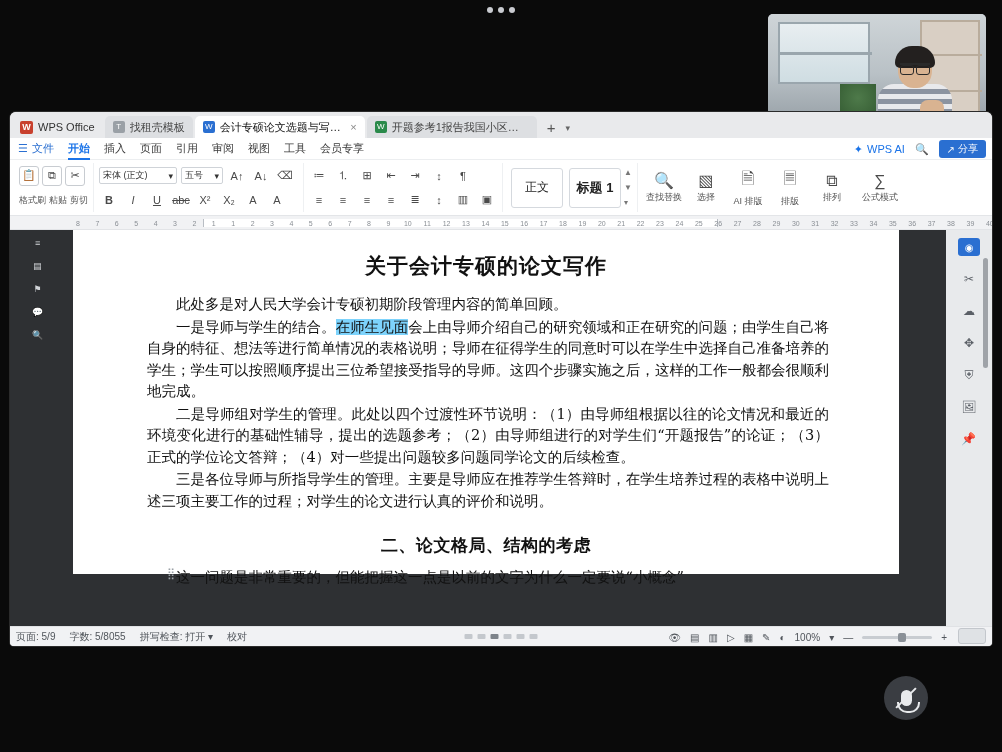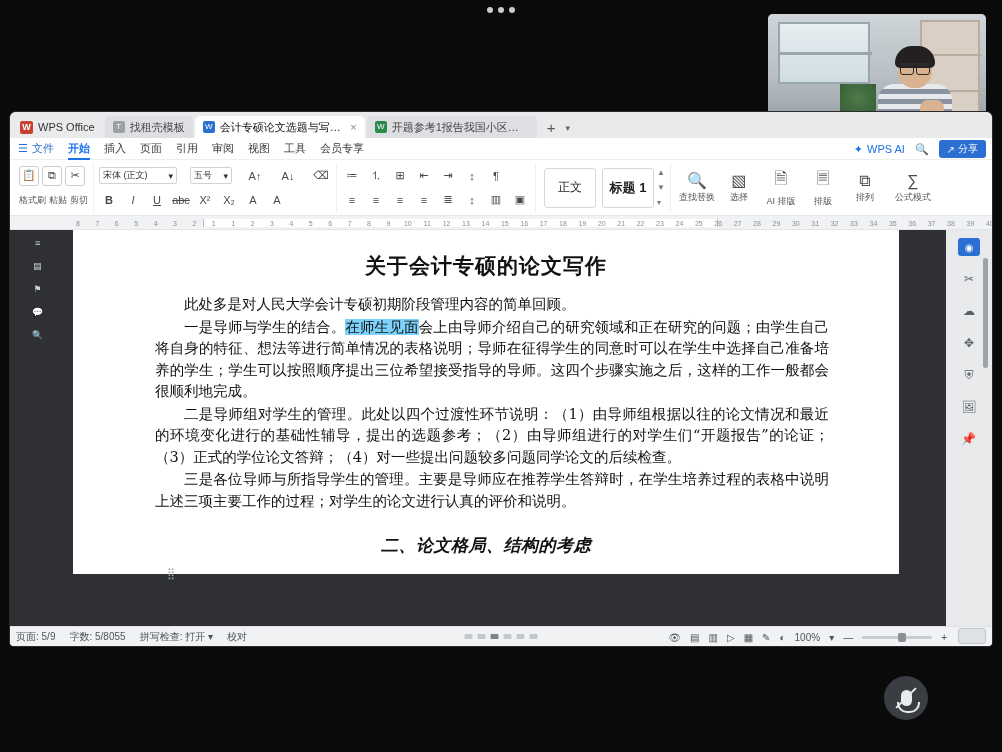--- a/index.html
+++ b/index.html
@@ -213,21 +213,21 @@
   .doc-title {
     text-align:center; font-family:"DejaVu Serif", serif; font-size: 21px; font-weight: bold;
     margin: 10px 0 14px 0; letter-spacing: 1px;
   }
   .doc-h2 {
     font-family:"DejaVu Serif", serif; font-size: 17px; font-weight: bold;
     text-align:center; margin: 6px 0 10px 0; letter-spacing: .5px;
   }
   .doc-p {
     font-family:"DejaVu Serif", serif; font-size: 14.5px; line-height: 21.5px;
-    text-indent: 2em; margin: 0 0 1px 12px; text-align: justify; color:#111;
+    text-indent: 2em; margin: 0 0 1px 4px; text-align: justify; color:#111;
   }
   .hl { background: #7dd3fc; }
   .handle {
     position:absolute; left: 157px; top: 340px; width: 12px; height: 14px;
     color:#9aa0a6; font-size: 11px; letter-spacing:1px; line-height:6px;
   }
   .vscroll {
     position:absolute; right: 4px; top: 28px; width: 5px; height: 110px;
     background:#9fa3a8; border-radius:3px;
   }
@@ -376,21 +376,21 @@
           <span class="ricon sq">✂</span>
         </div>
         <div class="rrow" style="justify-content:space-around;">
           <span class="rlabel">格式刷</span>
           <span class="rlabel">粘贴</span>
           <span class="rlabel">剪切</span>
         </div>
       </div>
 
       <div class="rgroup" style="min-width:210px;">
-        <div class="rrow" style="gap:13px;">
+        <div class="rrow" style="gap:4px;">
           <span class="combo" style="width:78px;">
             <span>宋体 (正文)</span>
             <span>▾</span>
           </span>
           <span class="combo" style="width:42px;">
             <span>五号</span>
             <span>▾</span>
           </span>
           <span class="ricon">A↑</span>
           <span class="ricon">A↓</span>
@@ -536,21 +536,22 @@
 
       <div class="page">
         <div class="doc-inner">
           <div class="doc-title">关于会计专硕的论文写作</div>
           <p class="doc-p">此处多是对人民大学会计专硕初期阶段管理内容的简单回顾。</p>
           <p class="doc-p">
             <span>一是导师与学生的结合。</span><span class="hl">在师生见面</span><span>会上由导师介绍自己的研究领域和正在研究的问题；由学生自己将自身的特征、想法等进行简单情况的表格说明；导师在征得学生的同意时可以在学生中选择自己准备培养的学生；学生可以按照顺序提出三位希望接受指导的导师。这四个步骤实施之后，这样的工作一般都会很顺利地完成。</span>
           </p>
           <p class="doc-p">二是导师组对学生的管理。此处以四个过渡性环节说明：（1）由导师组根据以往的论文情况和最近的环境变化进行的基础性辅导，提出的选题参考；（2）由导师组进行的对学生们“开题报告”的论证；（3）正式的学位论文答辩；（4）对一些提出问题较多问题同学论文的后续检查。</p>
           <p class="doc-p">三是各位导师与所指导学生的管理。主要是导师应在推荐学生答辩时，在学生培养过程的表格中说明上述三项主要工作的过程；对学生的论文进行认真的评价和说明。</p>
-          <div class="doc-h2" style="margin-top:22px;font-style:italic;">二、论文格局、结构的考虑</div>
+          <div class="doc-h2" style="margin-top:22px;">二、论文格局、结构的考虑</div>
+          <p class="doc-p">这一问题是非常重要的，但能把握这一点是以前的文字为什么一定要说“小概念”</p>
         </div>
       </div>
 
       <div class="handle">⣿</div>
 
       <div class="rightrail">
         <div class="locpin">◉</div>
         <div class="r-ico">✂</div>
         <div class="r-ico">☁</div>
         <div class="r-ico">✥</div>

